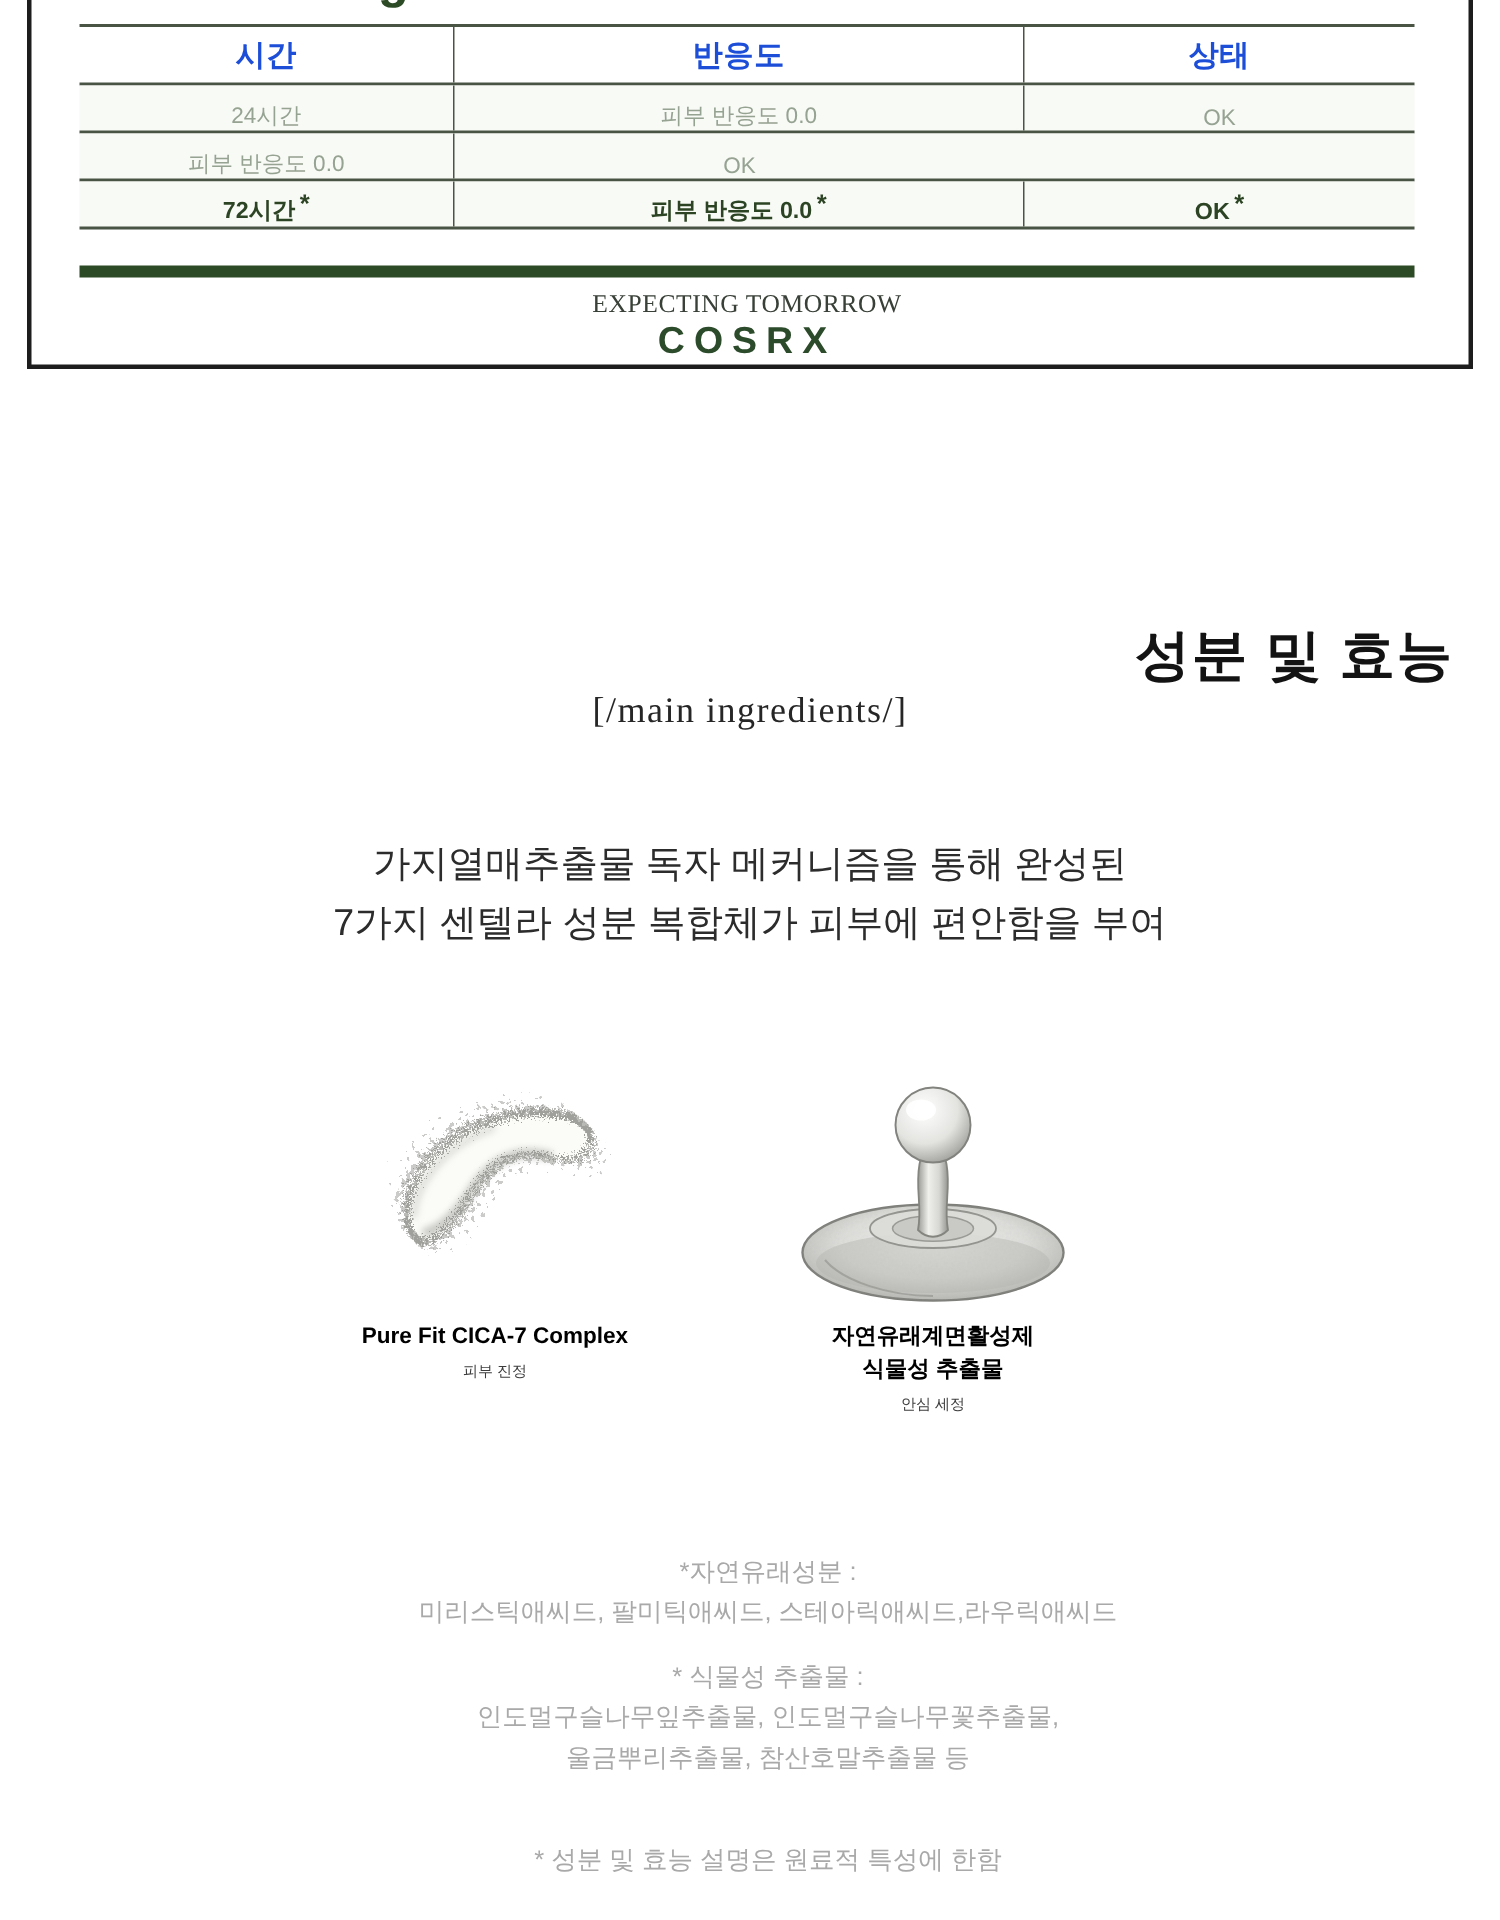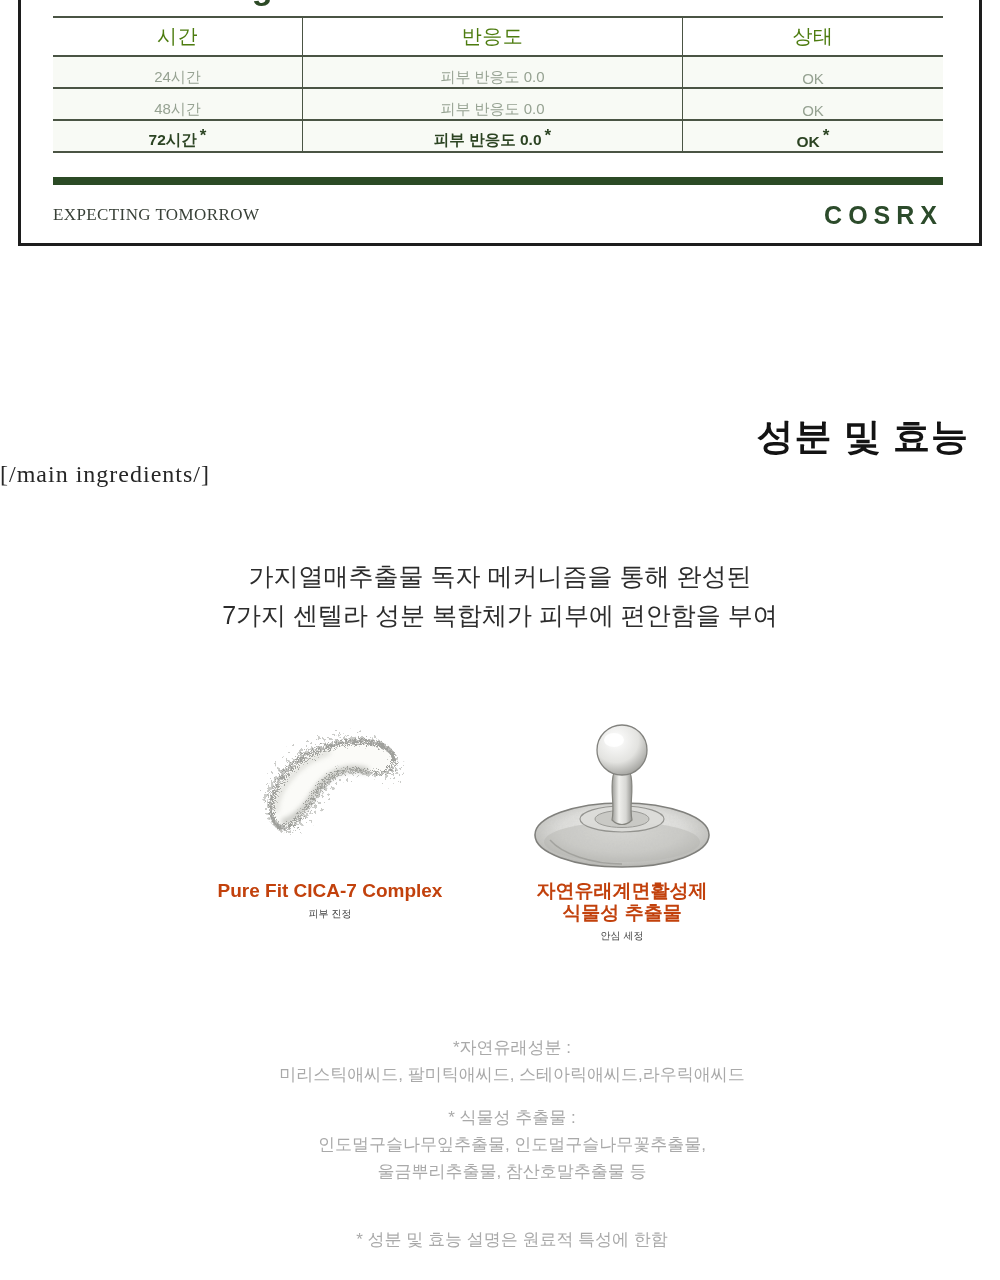--- a/index.html
+++ b/index.html
@@ -11,47 +11,47 @@
             border:3px solid #1d1d1d;background:#fff;box-sizing:border-box;overflow:hidden;}
   .cert-title{position:absolute;left:62px;top:34px;font-size:34px;line-height:40px;
               font-weight:700;color:#2c4a26;letter-spacing:.5px;}
   .test-table{position:absolute;left:32px;top:83px;width:890px;
               border-top:2px solid #4a5444;box-sizing:border-box;}
   .t-row{display:grid;grid-template-columns:250px 380px 260px;
          border-bottom:2px solid #4a5444;}
   .t-cell{display:flex;align-items:center;justify-content:center;box-sizing:border-box;}
   .t-cell.c1,.t-cell.c2{border-right:1.5px solid #4a5444;}
   .t-head{height:37px;background:#fff;}
-  .t-head .t-cell{font-size:20px;color:#4d7c0f;font-weight:400;letter-spacing:.5px;}
+  .t-head .t-cell{font-size:20px;color:#1d4ed8;font-weight:700;letter-spacing:.5px;}
   .t-data{height:30px;background:#f8faf5;}
   .t-data .t-cell{font-size:15px;color:#96a292;align-items:flex-end;}
   .t-data.em .t-cell{font-weight:700;color:#2c4423;font-size:15.5px;}
   .mark{font-weight:700;font-size:17px;position:relative;top:-5px;margin-left:3px;}
   .mark:empty{display:none;}
   .green-bar{position:absolute;left:32px;top:244px;width:890px;height:8px;background:#2b4a25;}
   .cert-footer{position:absolute;left:32px;top:260px;width:890px;height:44px;
-               display:flex;align-items:center;justify-content:space-between;}
+               display:flex;align-items:center;justify-content:space-between;flex-direction:column;}
   .slogan{font-family:"Liberation Serif",serif;font-size:17px;color:#384037;letter-spacing:.4px;}
   .brand-logo{font-size:25px;font-weight:700;color:#2c4b2b;letter-spacing:6px;}
 
   
   .sec-title{position:absolute;top:412px;left:0;width:969px;text-align:right;
              font-size:37px;font-weight:700;color:#131313;letter-spacing:1px;}
-  .sec-sub{position:absolute;top:461px;left:0;width:1000px;text-align:left;
+  .sec-sub{position:absolute;top:461px;left:0;width:1000px;text-align:center;
            font-family:"Liberation Serif",serif;font-size:24px;color:#262626;letter-spacing:1px;}
   .sec-desc{position:absolute;top:557px;left:0;width:1000px;text-align:center;
             font-size:25px;line-height:39px;color:#2c2c2c;}
 
   
   .ing-col{position:absolute;top:696px;width:340px;display:flex;flex-direction:column;
            align-items:center;text-align:center;}
   .ing-col.left{left:160px;}
   .ing-col.right{left:452px;}
   .ing-art{height:174px;display:flex;align-items:flex-end;justify-content:center;}
-  .ing-name{margin-top:10px;font-size:19px;font-weight:700;color:#c2410c;line-height:22px;}
+  .ing-name{margin-top:10px;font-size:15px;font-weight:700;color:#000000;line-height:22px;}
   .ing-name .name2:empty{display:none;}
   .name2{display:block;}
   .ing-benefit{margin-top:5px;font-size:10px;color:#3c3c3c;}
 
   
   .fn{position:absolute;left:0;width:1000px;text-align:center;color:#a9a9a9;
       font-size:17px;line-height:27px;padding-left:12px;}
   .fn-a{top:1034px;}
   .fn-b{top:1104px;}
   .fn-c{top:1226px;}
@@ -77,23 +77,20 @@
           </div>
         <div class="t-cell c2">
             <span>피부 반응도 0.0</span>
           </div>
         <div class="t-cell c3">
             <span>OK</span>
           </div>
       </div>
 
       <div class="t-row t-data">
-        <div class="t-cell c1">
-            <span>48시간</span>
-          </div>
         <div class="t-cell c2">
             <span>피부 반응도 0.0</span>
           </div>
         <div class="t-cell c3">
             <span>OK</span>
           </div>
       </div>
 
       <div class="t-row t-data em">
         <div class="t-cell c1">

